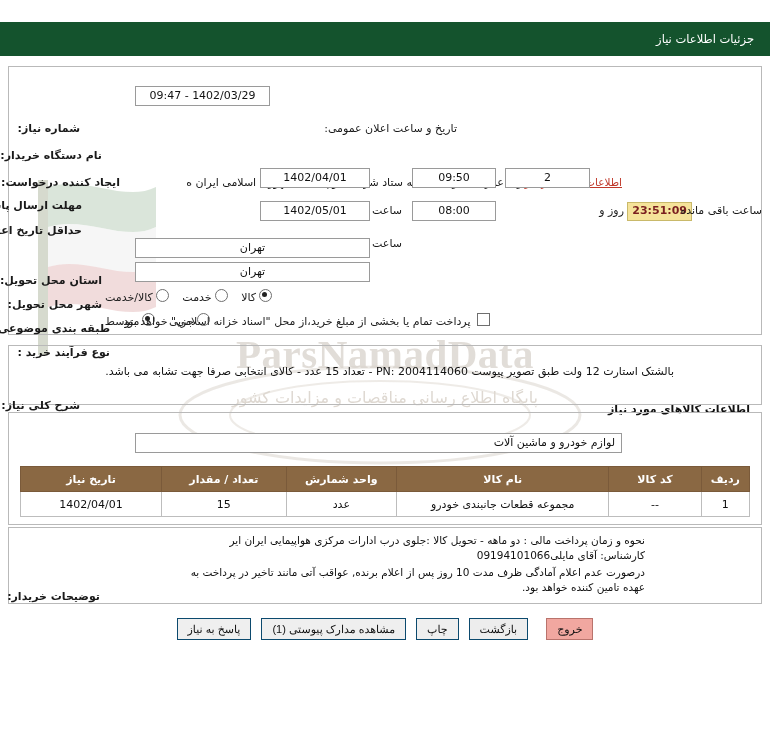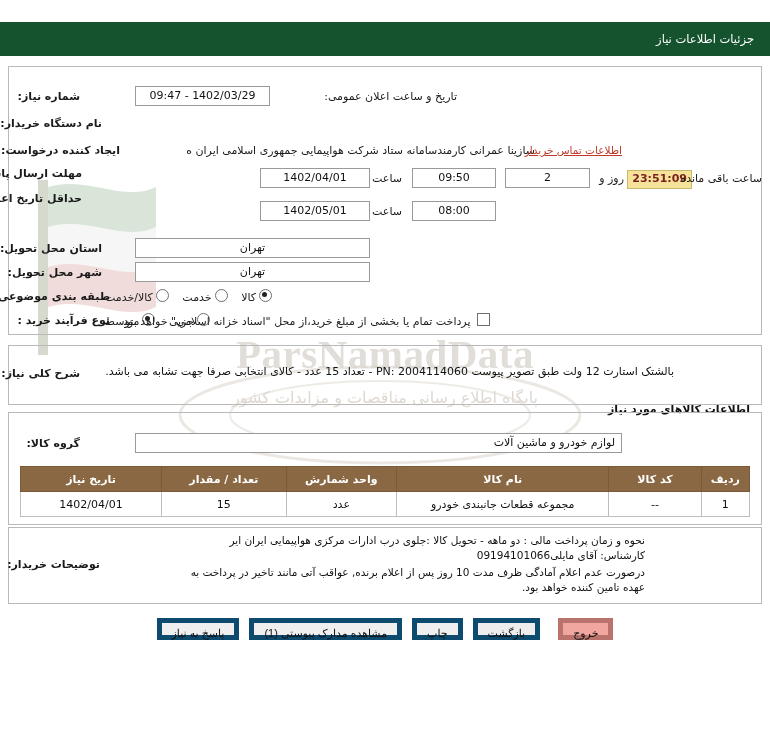--- a/index.html
+++ b/index.html
@@ -86,20 +86,21 @@
   #panel-goods { left: 8px;  top: 412px; width: 754px; height: 113px; }
   #panel-notes { left: 8px;  top: 527px; width: 754px; height: 77px;  }
 
   
   .lbl {
     position: absolute;
     text-align: right;
     font-size: 11px;
     color: #1a1a1a;
     white-space: nowrap;
+    margin-top: 32px;
   }
   .lbl-b { font-weight: bold; }
   .fld {
     position: absolute;
     border: 1px solid #9a9a9a;
     background: #ffffff;
     box-sizing: border-box;
     height: 20px;
     line-height: 18px;
     text-align: center;
@@ -183,21 +184,21 @@
   .btnrow {
     position: absolute;
     left: 0; top: 618px;
     width: 770px;
     display: flex;
     flex-direction: row-reverse;
     justify-content: center;
     gap: 10px;
   }
   .btn {
-    border: 5px solid #0c4a6e;
+    border: 1px solid #0c4a6e;
     background: #efefef;
     font-size: 11px;
     padding: 3px 10px;
     height: 22px;
     line-height: 15px;
     box-sizing: border-box;
     cursor: pointer;
     color: #111;
     white-space: nowrap;
   }

